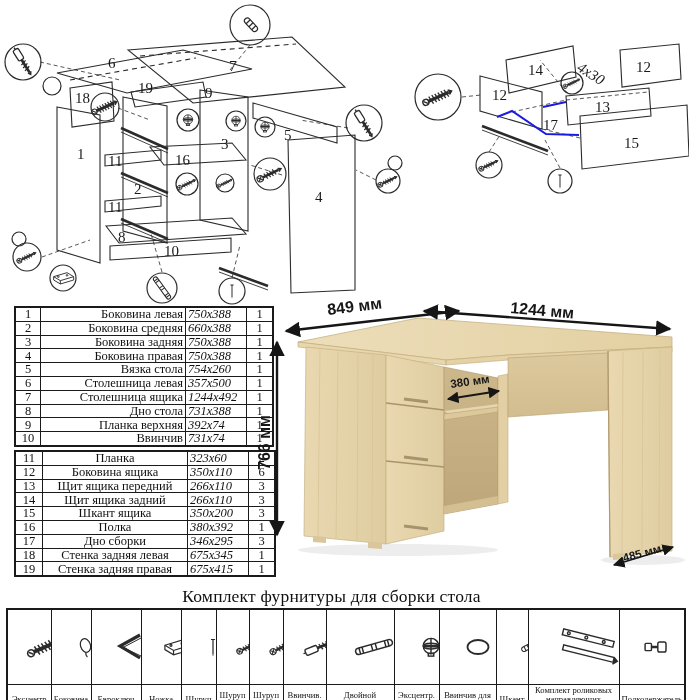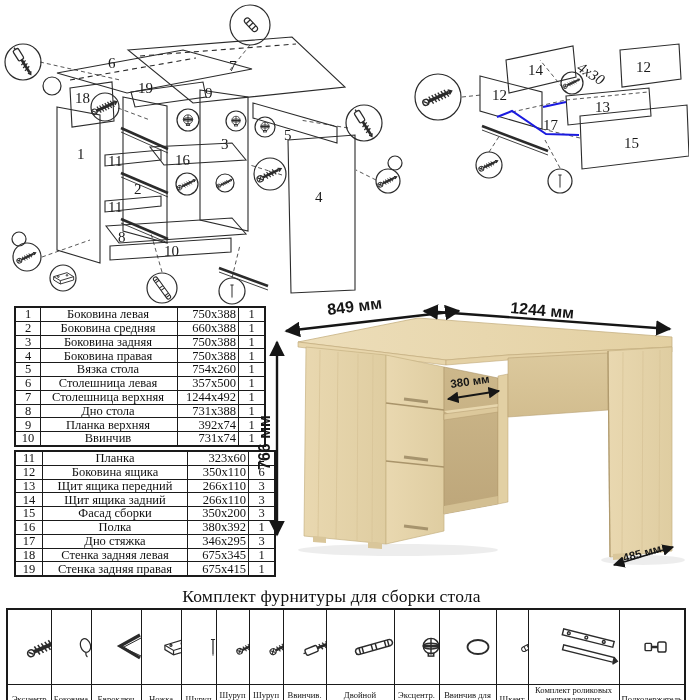--- a/index.html
+++ b/index.html
@@ -7,23 +7,23 @@
         font-family:"Liberation Serif",serif;color:#111;}
   svg{display:block;}
   .abs{position:absolute;}
 
   
   table.parts{border-collapse:collapse;table-layout:fixed;background:#fff;}
   table.parts td{border:1.4px solid #1a1a1a;font-size:12.5px;line-height:1;
                  padding:0 2px;height:12.8px;overflow:hidden;white-space:nowrap;}
   table.parts td.num{text-align:center;width:20px;}
   table.parts td.name{width:134px;}
-  #parts-table-1 td.name{text-align:center;padding-left:0;}
+  #parts-table-1 td.name{text-align:right;padding-left:8px;}
   #parts-table-2 td.name{text-align:center;}
-  table.parts td.size{text-align:right;width:56px;}
+  table.parts td.size{text-align:left;width:56px;font-style:italic;}
   table.parts td.qty{text-align:center;width:21px;}
   table.parts{border:2px solid #1a1a1a;}
 
   
   .kit-title{position:absolute;left:0;top:586px;width:663px;text-align:center;
              font-size:17.5px;letter-spacing:.2px;}
   table.kit{border-collapse:collapse;table-layout:fixed;background:#fff;border:2px solid #1a1a1a;}
   table.kit td{border:1.3px solid #1a1a1a;text-align:center;vertical-align:middle;
                padding:16px;overflow:hidden;}
   table.kit tr.icons td{height:42px;}
@@ -374,21 +374,21 @@
         <td class="qty">1</td>
       </tr>
         <tr>
         <td class="num">6</td>
         <td class="name">Столешница левая</td>
         <td class="size">357x500</td>
         <td class="qty">1</td>
       </tr>
         <tr>
         <td class="num">7</td>
-        <td class="name">Столешница верхняя</td>
+        <td class="name">Столешница ящика</td>
         <td class="size">1244x492</td>
         <td class="qty">1</td>
       </tr>
         <tr>
         <td class="num">8</td>
         <td class="name">Дно стола</td>
         <td class="size">731x388</td>
         <td class="qty">1</td>
       </tr>
         <tr>
@@ -427,33 +427,33 @@
         <td class="qty">3</td>
       </tr>
         <tr>
         <td class="num" style="width:22px">14</td>
         <td class="name" style="width:140px">Щит ящика задний</td>
         <td class="size">266x110</td>
         <td class="qty">3</td>
       </tr>
         <tr>
         <td class="num" style="width:22px">15</td>
-        <td class="name" style="width:140px">Фасад сборки</td>
+        <td class="name" style="width:140px">Шкант ящика</td>
         <td class="size">350x200</td>
         <td class="qty">3</td>
       </tr>
         <tr>
         <td class="num" style="width:22px">16</td>
         <td class="name" style="width:140px">Полка</td>
         <td class="size">380x392</td>
         <td class="qty">1</td>
       </tr>
         <tr>
         <td class="num" style="width:22px">17</td>
-        <td class="name" style="width:140px">Дно стяжка</td>
+        <td class="name" style="width:140px">Дно сборки</td>
         <td class="size">346x295</td>
         <td class="qty">3</td>
       </tr>
         <tr>
         <td class="num" style="width:22px">18</td>
         <td class="name" style="width:140px">Стенка задняя левая</td>
         <td class="size">675x345</td>
         <td class="qty">1</td>
       </tr>
         <tr>

